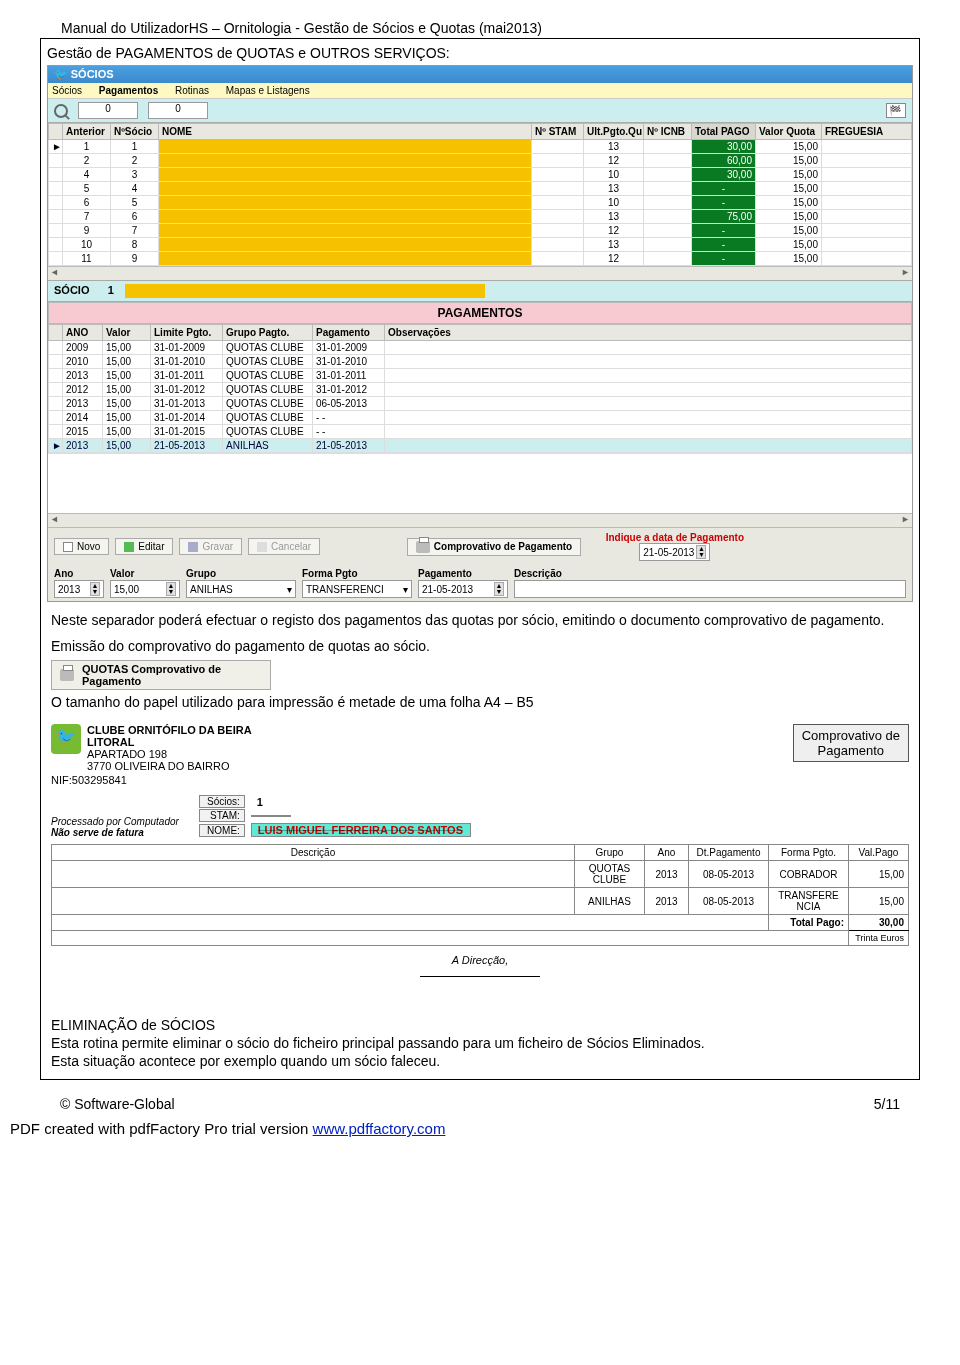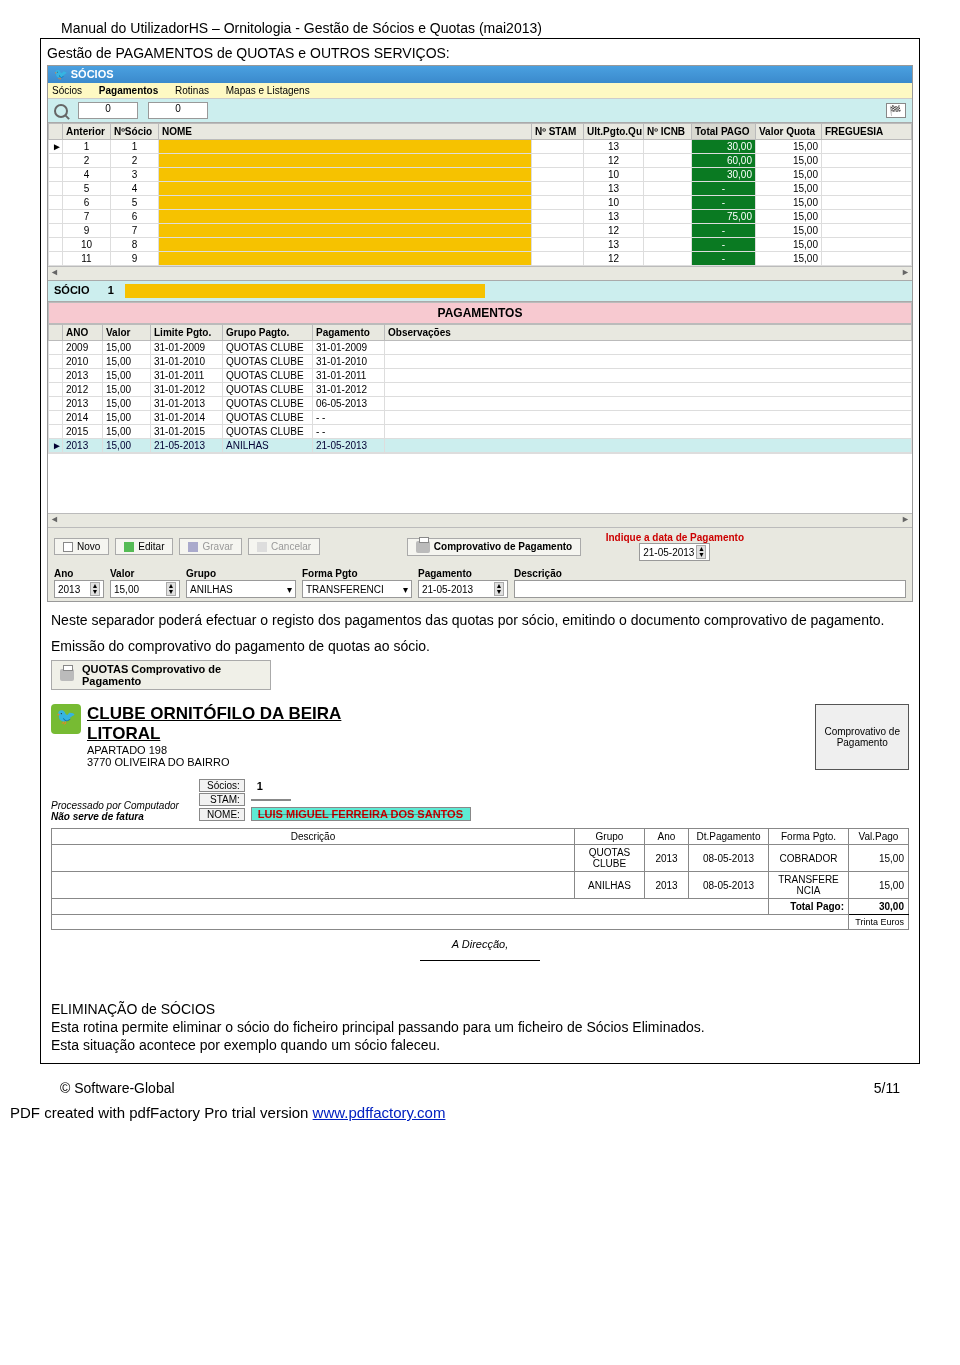--- a/index.html
+++ b/index.html
@@ -69,22 +69,22 @@
   
   .snippet-btn { display:flex; align-items:center; gap:8px; border:1px solid #aaa; background:#f0f0e8; padding:2px 8px; width:220px; margin:4px; font-size:11px; }
   .snippet-btn .txt { font-weight:bold; line-height:1.1; }
 
   
   .receipt { margin: 14px 4px 8px; font-size: 11px; position: relative; }
   .receipt-header { display:flex; justify-content:space-between; align-items:flex-start; }
   .club-block { display:flex; gap:6px; }
   .club-logo { width:30px; height:30px; background:#7b3; border-radius:4px; position:relative; }
   .club-logo::after { content:'🐦'; position:absolute; left:5px; top:3px; font-size:16px; }
-  .club-name { font-weight:bold; font-size:17px;text-decoration:underline; }
-  .comp-box { border:1px solid #555; padding:21px 8px; background:#efefef; text-align:center; font-size:10px; font-weight:normal; }
+  .club-name { font-weight:bold; font-size:11px; }
+  .comp-box { border:1px solid #555; padding:3px 8px; background:#efefef; text-align:center; font-size:13px; font-weight:normal; }
   .receipt .nif { margin-top:2px; }
   .receipt .fields { margin-top:4px; }
   .receipt .fields .row { display:flex; align-items:center; gap:6px; margin:1px 0; }
   .receipt .fields .lbl { display:inline-block; border:1px solid #888; background:#f2f2f2; padding:0 4px; min-width:46px; text-align:right; font-size:10px; }
   .receipt .fields .val { border:1px solid #888; background:#fff; padding:0 6px; min-width:40px; }
   .receipt .fields .val.yellow { background:#5eead4; color:#c00; font-weight:bold; min-width:220px; text-decoration: line-through; text-decoration-color: rgba(0,0,0,0.3); }
   .receipt .proc { font-style: italic; font-size:10px; }
   .receipt .nao { font-weight:bold; font-style:italic; font-size:10px; }
 
   table.receipt-table { border-collapse: collapse; width:100%; margin-top:6px; font-size:10px; }
@@ -466,37 +466,39 @@
   <div class="para">Emissão do comprovativo do pagamento de quotas ao sócio.</div>
 
   <div class="snippet-btn">
     <span class="ic-print"></span>
     <span class="txt">
       <span>QUOTAS Comprovativo de</span><br>
       <span>Pagamento</span>
     </span>
   </div>
 
+  <div class="para" style="margin-top:2px;">O tamanho do papel utilizado para impressão  é metade de uma folha A4 – B5</div>
 
   <div class="receipt">
     <div class="receipt-header">
       <div class="club-block">
         <div class="club-logo"></div>
         <div>
           <div class="club-name">CLUBE ORNITÓFILO DA BEIRA</div>
           <div class="club-name">LITORAL</div>
           <div>APARTADO 198</div>
           <div>3770 OLIVEIRA DO BAIRRO</div>
         </div>
       </div>
       <div class="comp-box">
         <div>Comprovativo de</div>
         <div>Pagamento</div>
       </div>
     </div>
+    <div class="nif">NIF:503295841</div>
 
     <div style="display:flex; gap:20px; align-items:flex-end; margin-top:4px;">
       <div>
         <div class="proc" style="margin-top:14px;">Processado por Computador</div>
         <div class="nao">Não serve de fatura</div>
       </div>
       <div class="fields">
         <div class="row">
             <span class="lbl">Sócios:</span>
           <span style="font-weight:bold; padding:0 6px;">1</span>

